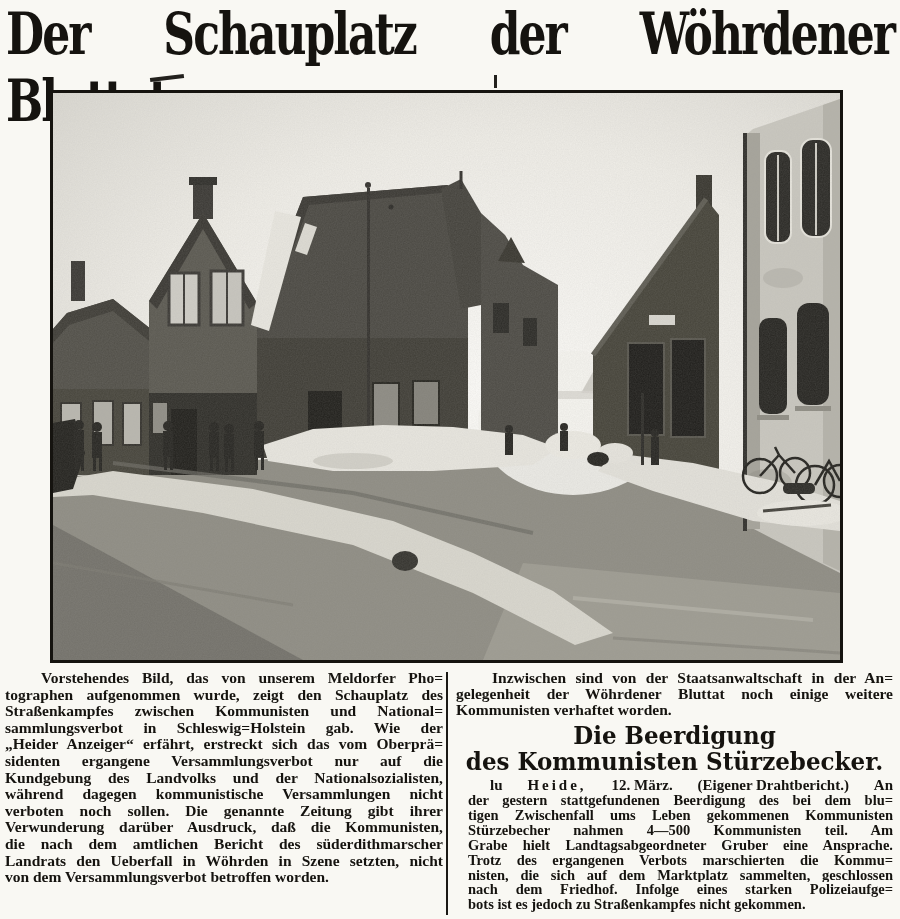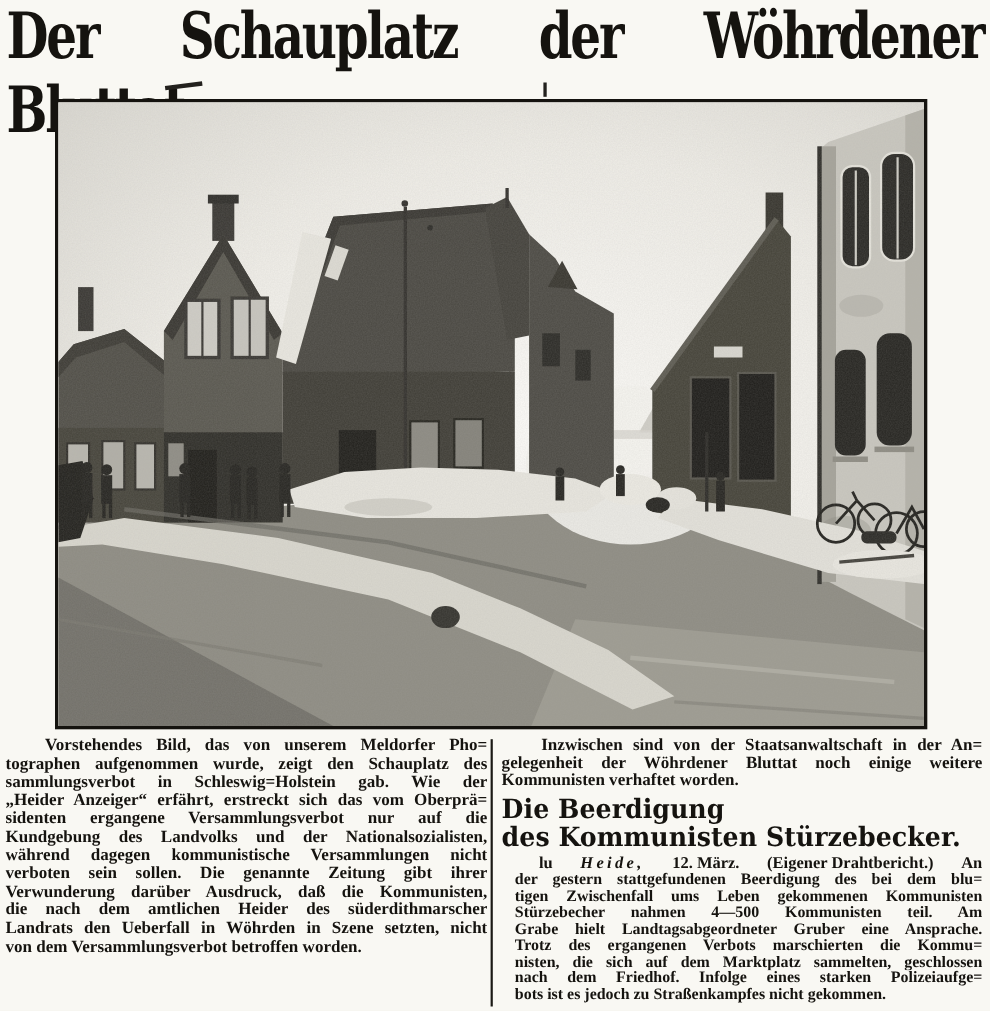--- a/index.html
+++ b/index.html
@@ -19,25 +19,25 @@
   .sp2{left:494px;top:75px;width:3px;height:13px;}
   
   .col{position:absolute;top:670px;font-weight:bold;}
   .col-left{left:5px;width:438px;}
   .col-right{left:456px;width:437px;}
   .ln{text-align:justify;text-align-last:justify;overflow:hidden;}
   .ln.end{text-align-last:left;}
   .ln.ind{padding-left:36px;}
   .col-left .ln{font-size:15.5px;height:16.6px;line-height:16.6px;}
   .intro .ln{font-size:15.5px;height:16.2px;line-height:16.2px;font-family:Liberation Serif, serif;}
-  .subhead{margin-top:4px;text-align:left;font-family:"DejaVu Serif",serif;}
+  .subhead{margin-top:4px;text-align:center;font-family:"DejaVu Serif",serif;}
   .subhead div{font-size:23px;line-height:26px;font-weight:bold;transform:scaleY(1.05);}
   .dateline{display:flex;justify-content:space-between;align-items:flex-start;
             padding-left:34px;margin-top:3px;font-size:15px;height:15.5px;line-height:15.5px;}
-  .dateline .place{letter-spacing:3px;font-style:italic;}
+  .dateline .place{letter-spacing:3px;}
   .body .ln{font-size:14.5px;height:14.9px;line-height:14.9px;margin-left:12px;}
   .divider{position:absolute;left:446px;top:672px;width:2px;height:243px;background:#1b1915;}
 </style>
 </head>
 <body>
 
 <div class="page">
 
   <h1 class="headline">Der Schauplatz der Wöhrdener Bluttat.</h1>
 
@@ -211,28 +211,29 @@
         <path d="M710,418 L778,412" stroke="#44423c" stroke-width="3"></path>
       </g>
 
       <rect x="0" y="0" width="787" height="567" filter="url(#grain)" opacity="0.22"></rect>
     </svg>
   </figure>
 
   <div class="col col-left">
     <div class="ln ind">Vorstehendes Bild, das von unserem Meldorfer Pho=</div>
     <div class="ln">tographen aufgenommen wurde, zeigt den Schauplatz des</div>
+    <div class="ln">Straßenkampfes zwischen Kommunisten und National=</div>
     <div class="ln">sammlungsverbot in Schleswig=Holstein gab. Wie der</div>
     <div class="ln">„Heider Anzeiger“ erfährt, erstreckt sich das vom Oberprä=</div>
     <div class="ln">sidenten ergangene Versammlungsverbot nur auf die</div>
     <div class="ln">Kundgebung des Landvolks und der Nationalsozialisten,</div>
     <div class="ln">während dagegen kommunistische Versammlungen nicht</div>
-    <div class="ln">verboten sein sollen. Die genannte Zeitung gibt ihrer</div>
+    <div class="ln">verboten noch sollen. Die genannte Zeitung gibt ihrer</div>
     <div class="ln">Verwunderung darüber Ausdruck, daß die Kommunisten,</div>
-    <div class="ln">die nach dem amtlichen Heider des süderdithmarscher</div>
+    <div class="ln">die nach dem amtlichen Bericht des süderdithmarscher</div>
     <div class="ln">Landrats den Ueberfall in Wöhrden in Szene setzten, nicht</div>
     <div class="ln end">von dem Versammlungsverbot betroffen worden.</div>
   </div>
 
   <div class="divider"></div>
 
   <div class="col col-right">
     <div class="intro">
       <div class="ln ind">Inzwischen sind von der Staatsanwaltschaft in der An=</div>
       <div class="ln">gelegenheit der Wöhrdener Bluttat noch einige weitere</div>

